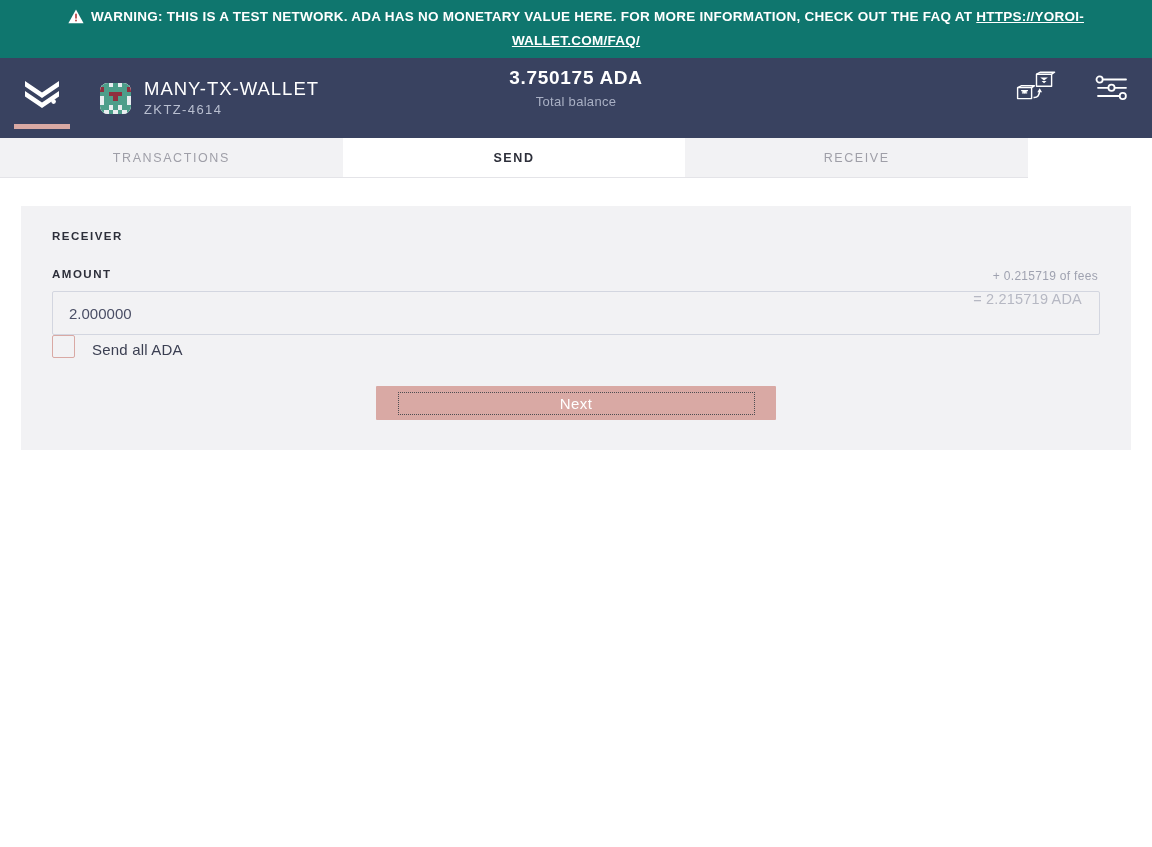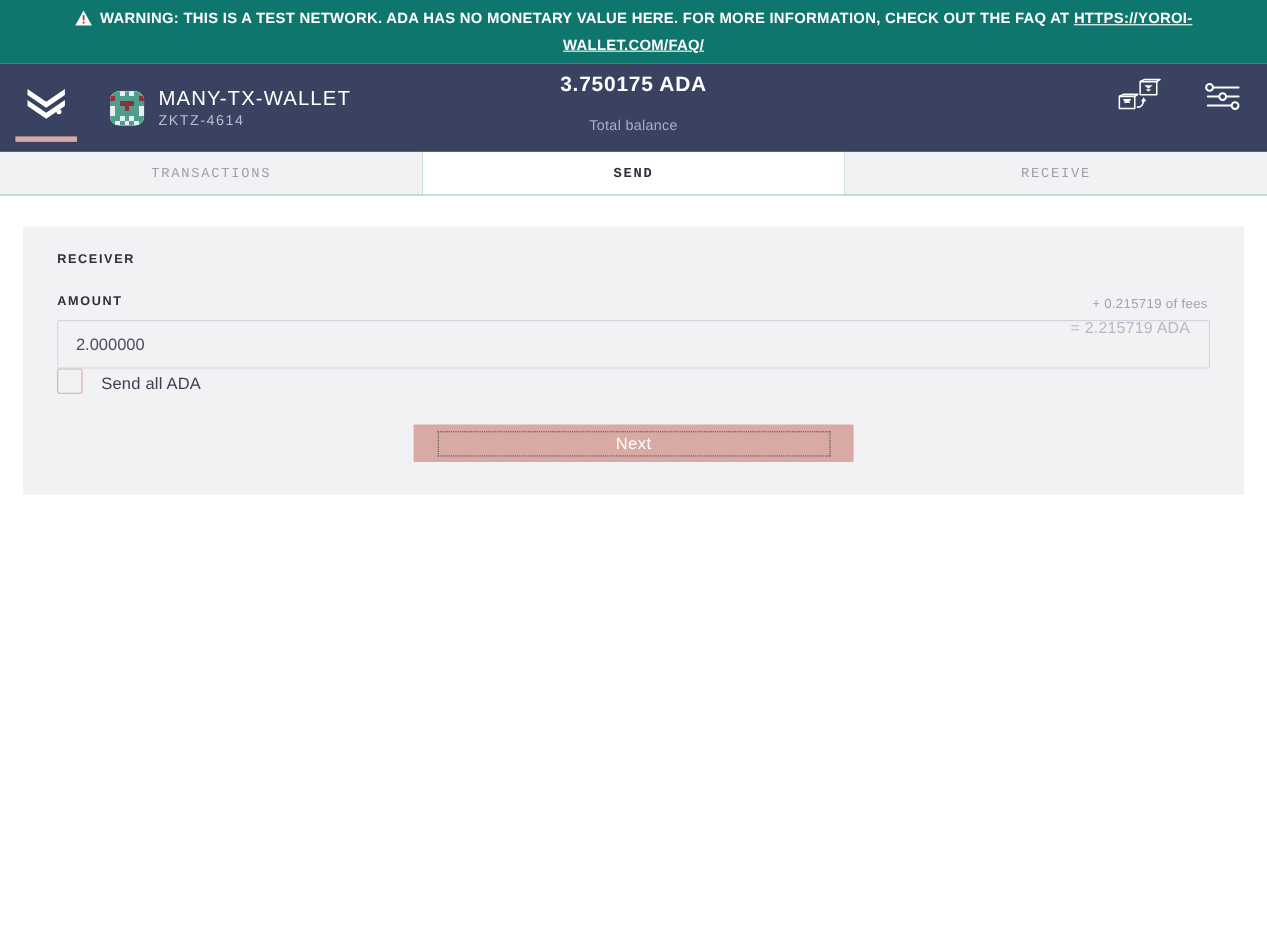--- a/index.html
+++ b/index.html
@@ -106,21 +106,21 @@
   }
   .balance-amount {
     color: #ffffff;
     font-size: 19px;
     font-weight: 700;
     letter-spacing: 0.7px;
   }
   .balance-label {
     color: #a9b0c4;
     font-size: 13px;
-    margin-top: 17px;
+    margin-top: 5px;
     letter-spacing: 0.3px;
   }
   .header-actions {
     position: absolute;
     right: 18px;
     top: 0;
     height: 62px;
     display: flex;
     align-items: center;
     gap: 32px;
@@ -130,26 +130,25 @@
     display: flex;
     align-items: center;
     justify-content: center;
     background: none;
     border: none;
     cursor: pointer;
   }
 
   
   .tab-bar {
-    width: 1152px;
+    width: 1028px;
     height: 40px;
     display: flex;
-    background: #0f766e;
+    background: #84cc16;
     border-bottom: 1px solid #e4e4e8;
-    font-family: Liberation Mono, monospace;
   }
   .tab {
     flex: 1 1 0;
     display: flex;
     align-items: center;
     justify-content: center;
     font-size: 12.5px;
     letter-spacing: 1.6px;
     text-transform: uppercase;
     color: #9f9fa8;

